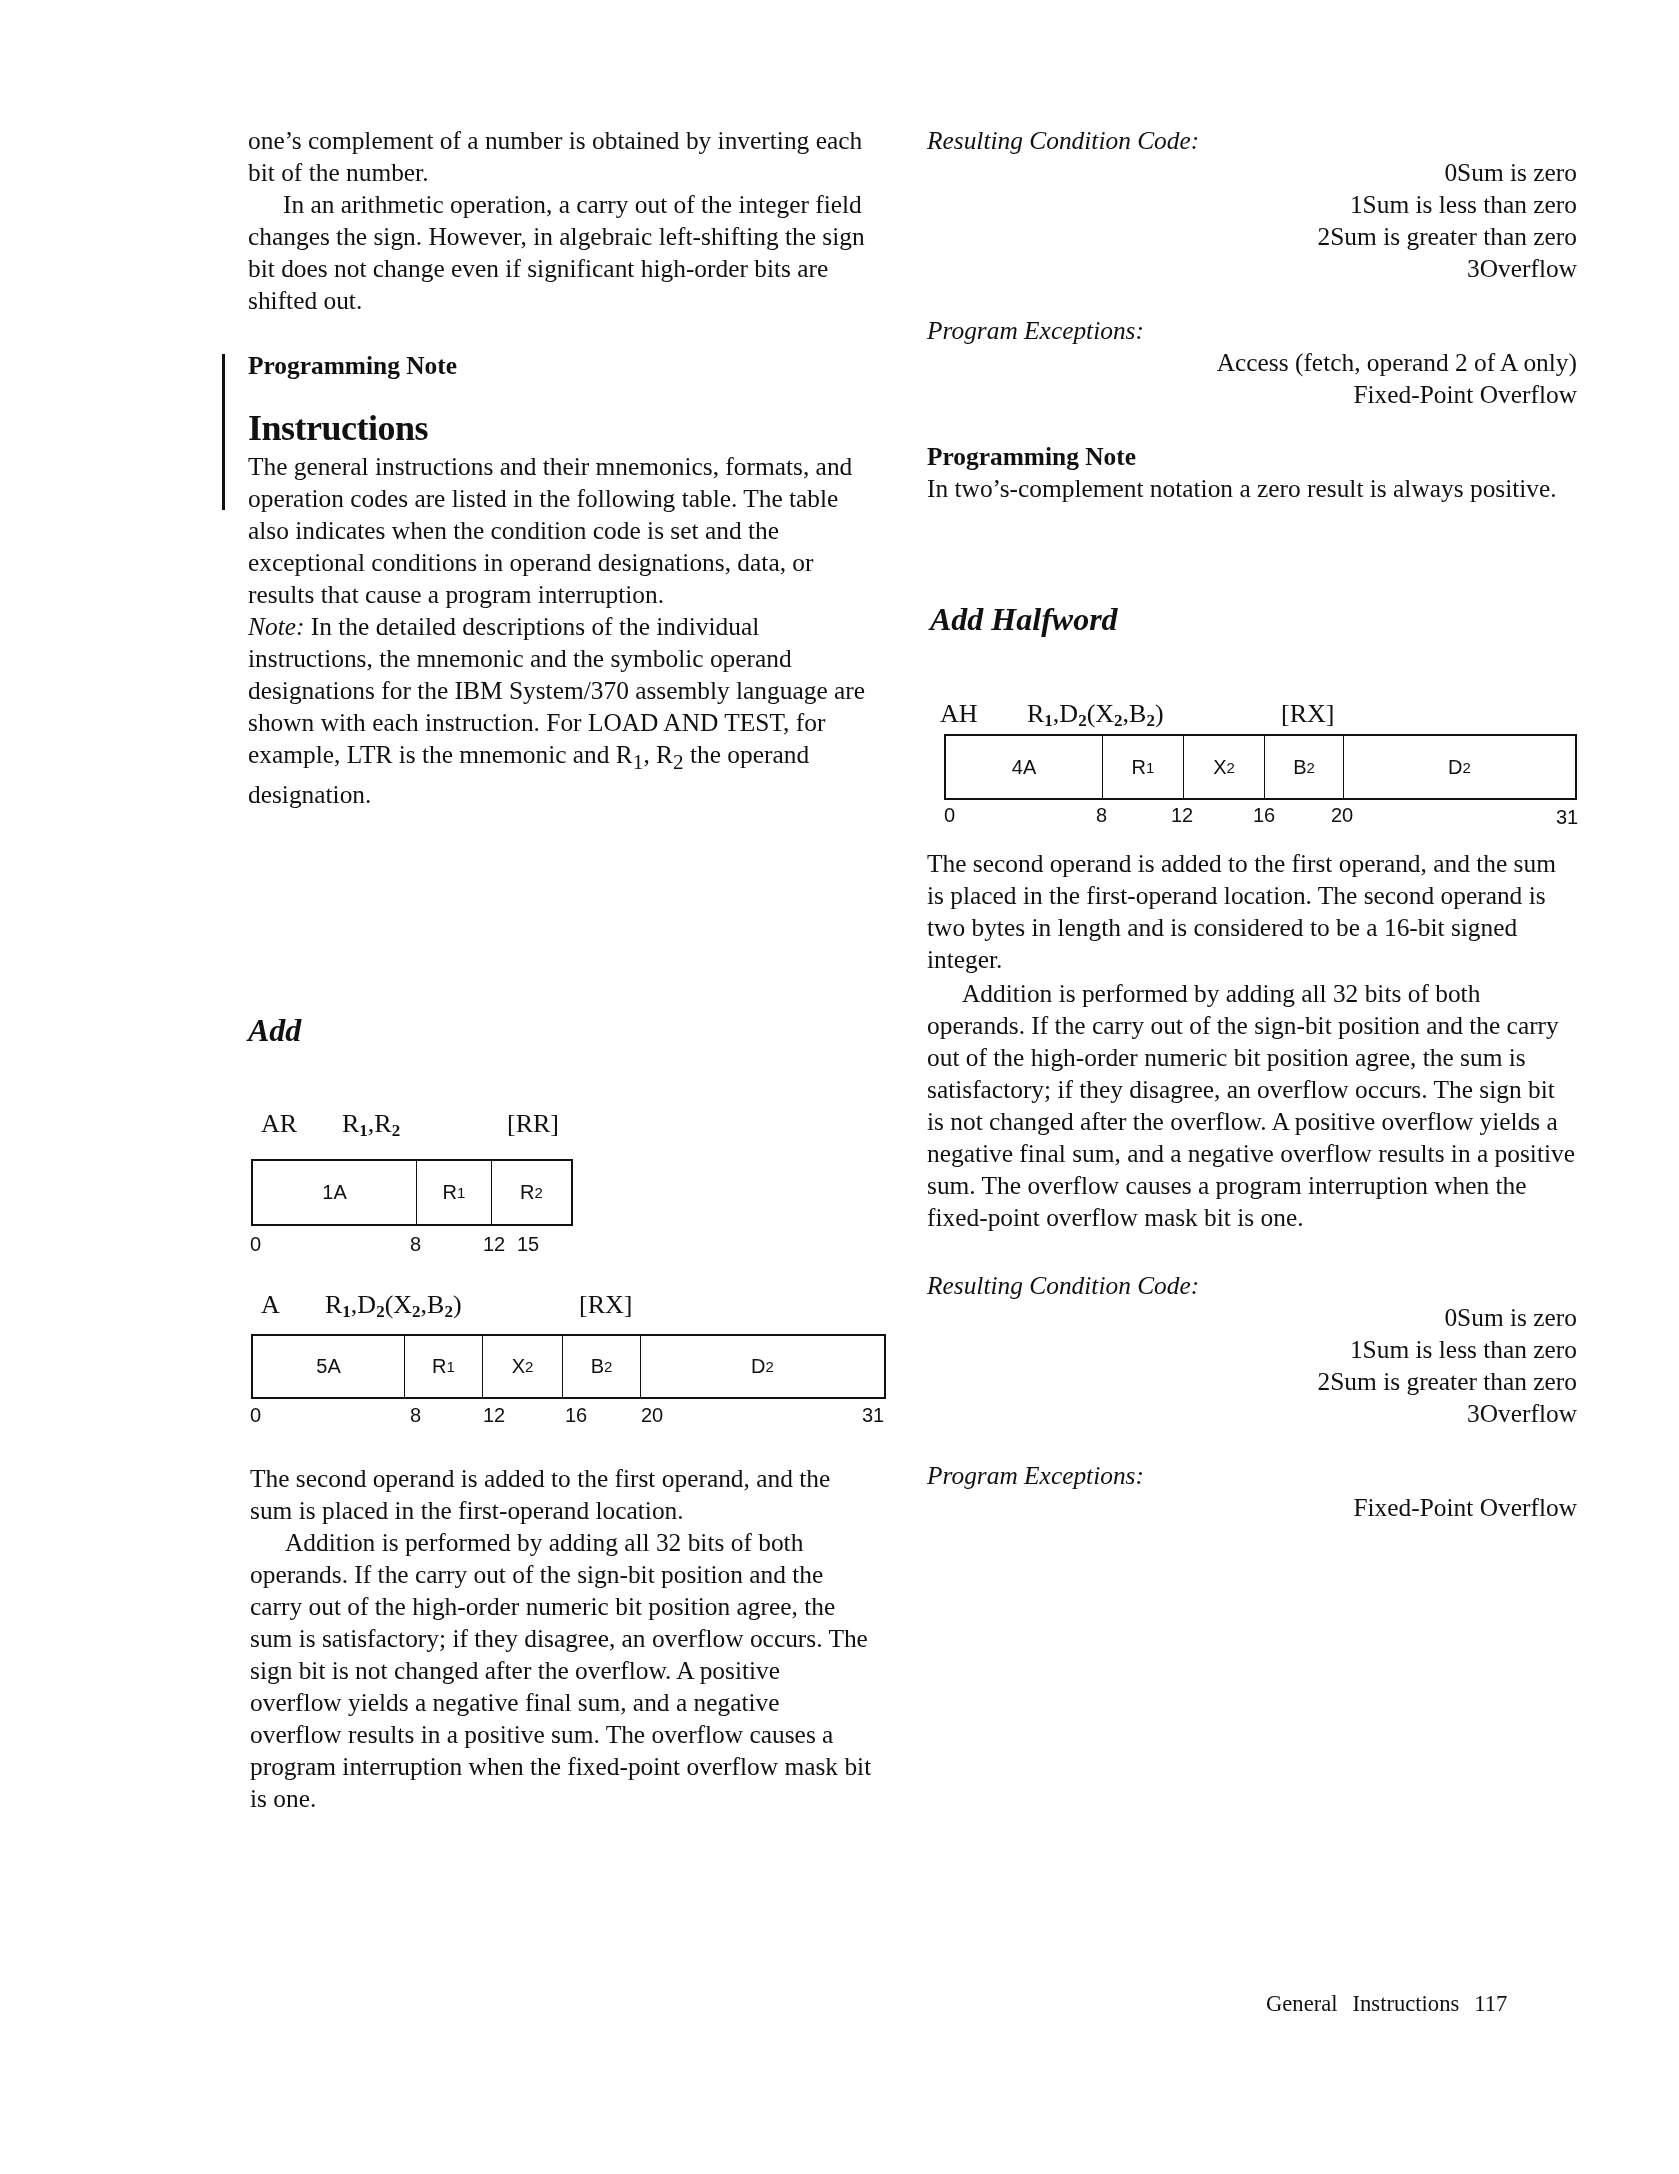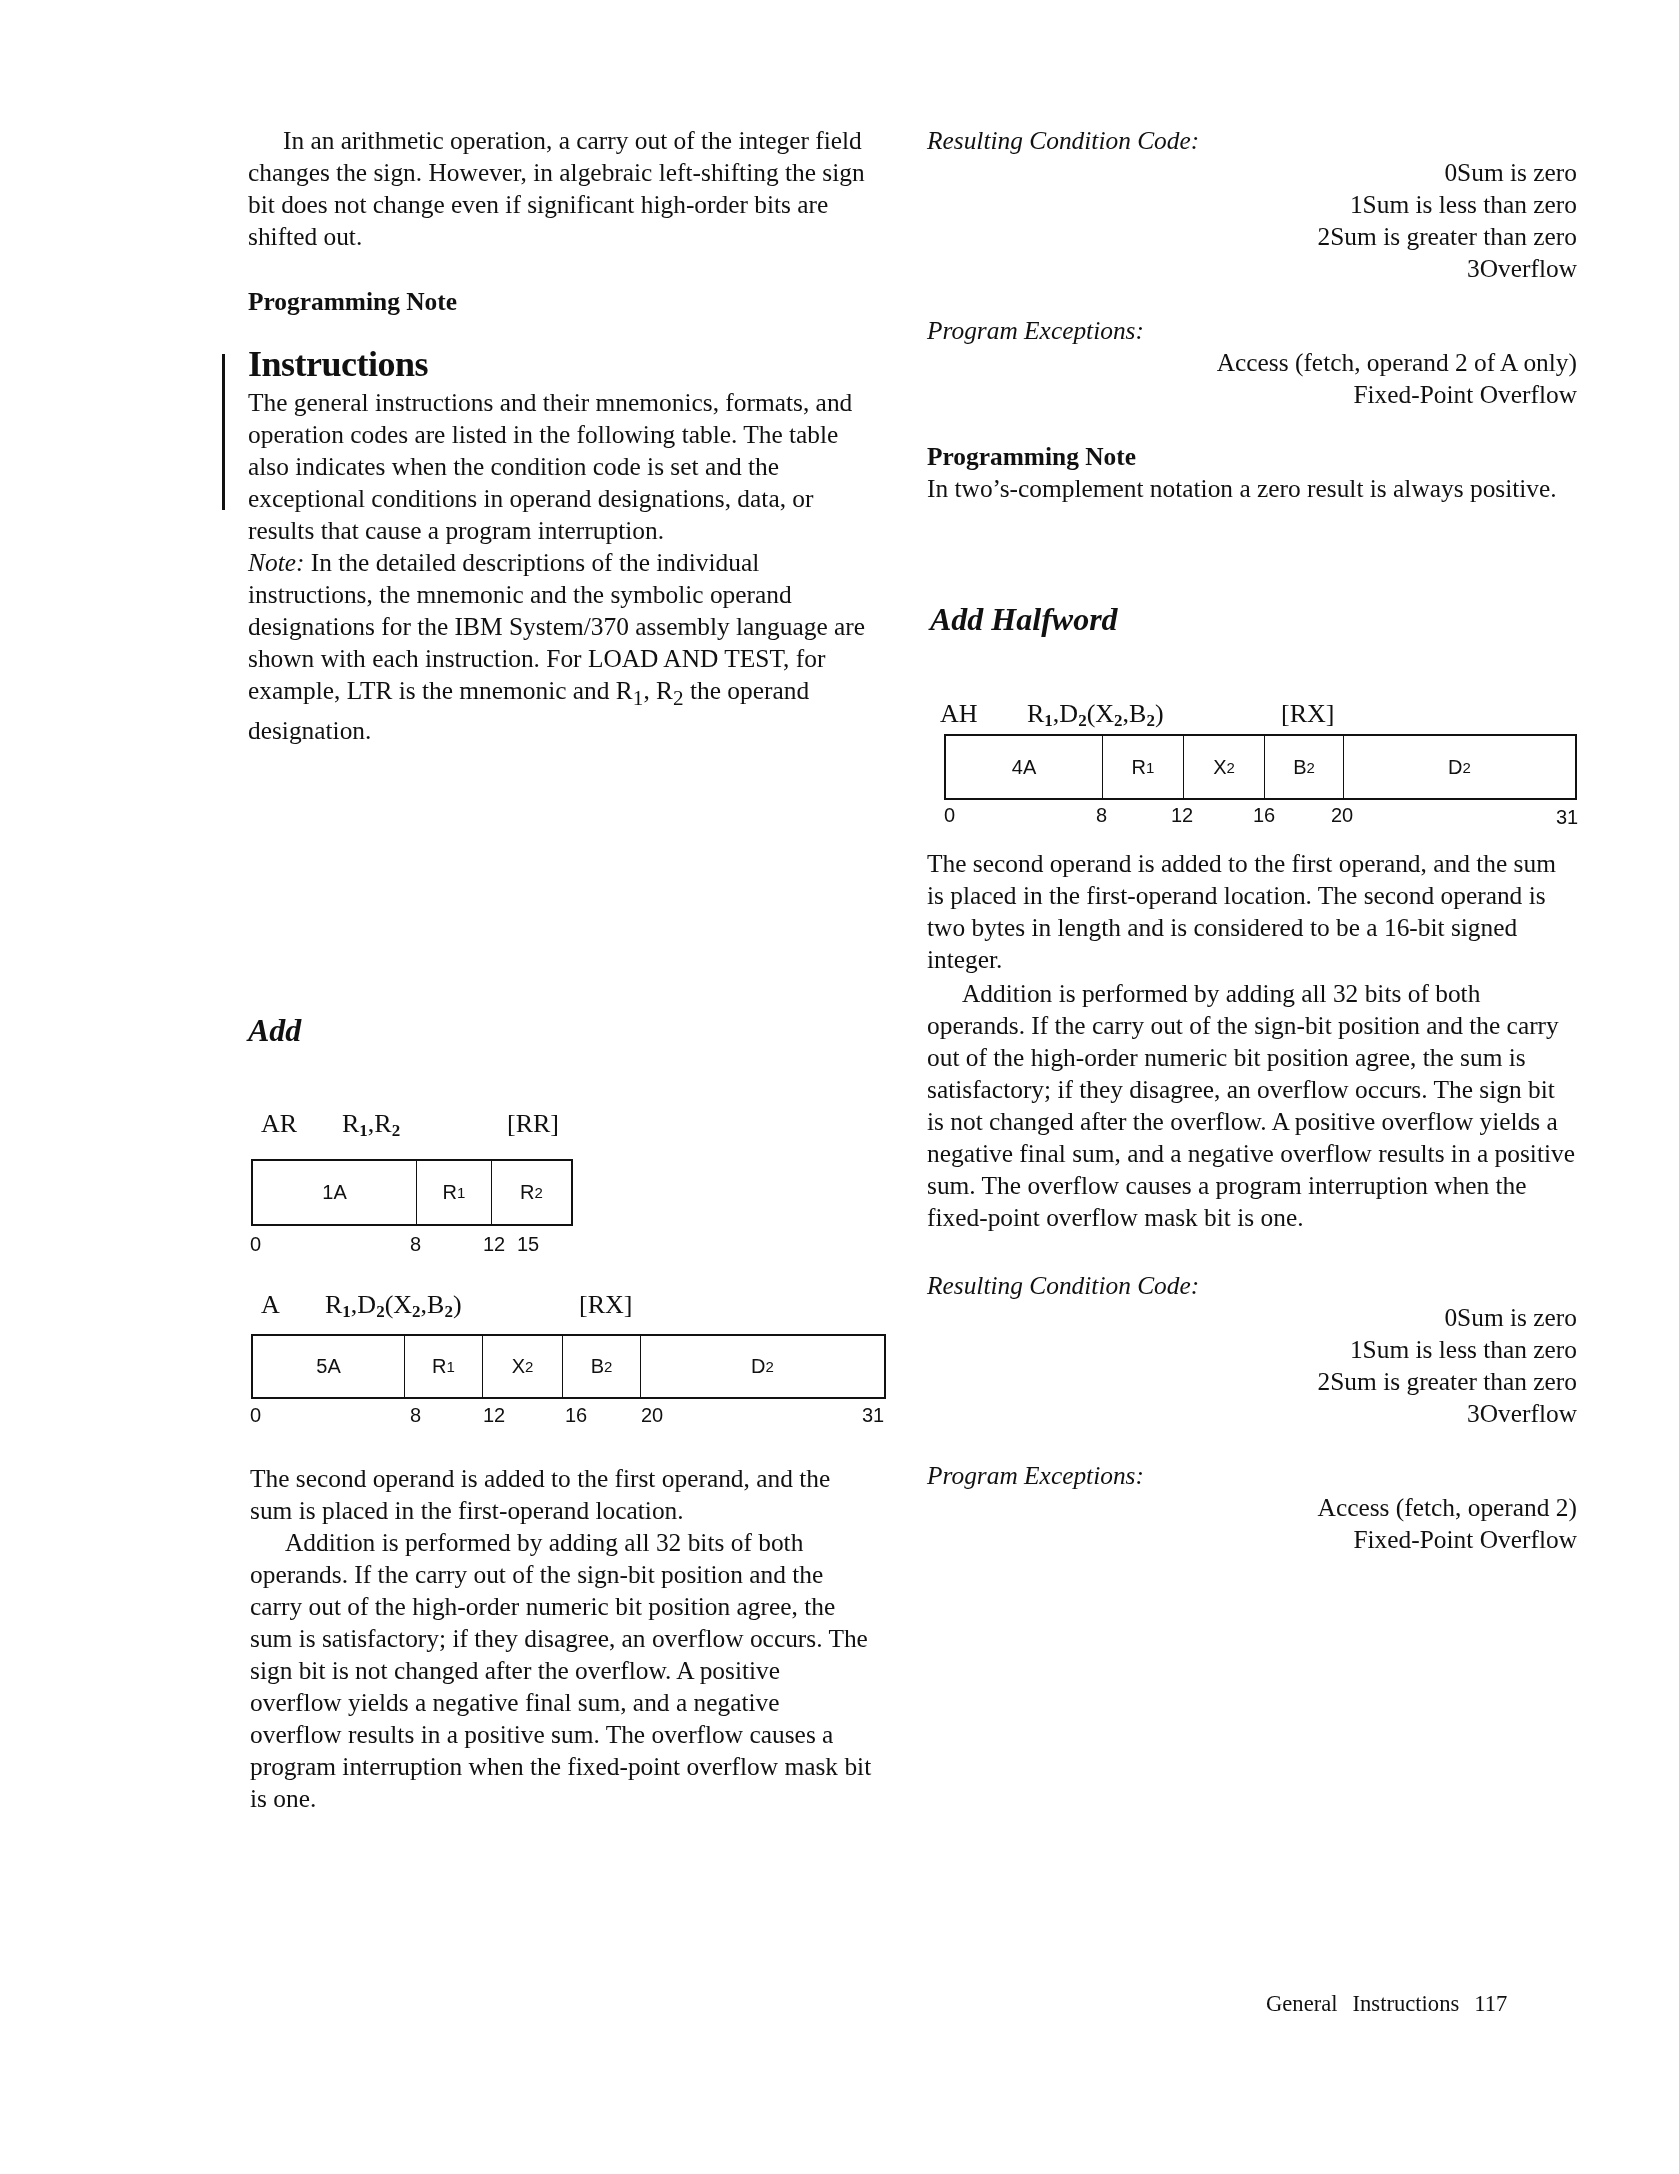--- a/index.html
+++ b/index.html
@@ -35,20 +35,21 @@
   .bit { position: absolute; font-family: "Liberation Sans", "DejaVu Sans", sans-serif; font-size: 20px; line-height: 21px; }
   .footer { position: absolute; top: 1991px; left: 1266px; font-size: 22.6px; word-spacing: 9.4px; }
   .footer span { margin-right: 15px; }
 </style>
 </head>
 <body>
 
 <div class="change-bar"></div>
 
 <div class="col col-left">
+  <p>one’s complement of a number is obtained by inverting each bit of the number.</p>
   <p class="indent">In an arithmetic operation, a carry out of the integer field changes the sign. However, in algebraic left-shifting the sign bit does not change even if significant high-order bits are shifted out.</p>
 
   <div style="height:33px"></div>
   <p class="bold">Programming Note</p>
 
   <div style="height:26px"></div>
   <div class="h-section">Instructions</div>
   <p>The general instructions and their mnemonics, formats, and operation codes are listed in the following table. The table also indicates when the condition code is set and the exceptional conditions in operand designations, data, or results that cause a program interruption.</p>
   <p><span class="bi">Note:</span><span> In the detailed descriptions of the individual instructions, the mnemonic and the symbolic operand designations for the IBM System/370 assembly language are shown with each instruction. For LOAD AND TEST, for example, LTR is the mnemonic and R</span><sub>1</sub><span>, R</span><sub>2</sub><span> the operand designation.</span></p>
 </div>
@@ -175,21 +176,20 @@
   <p class="bi">Resulting Condition Code:</p>
   <ul class="cond-list">
     <li><span class="num">0</span><span>Sum is zero</span></li>
     <li><span class="num">1</span><span>Sum is less than zero</span></li>
     <li><span class="num">2</span><span>Sum is greater than zero</span></li>
     <li><span class="num">3</span><span>Overflow</span></li>
   </ul>
   <div style="height:30px"></div>
   <p class="bi">Program Exceptions:</p>
   <ul class="exc-list">
-    <li>Access (fetch, operand 2)</li>
     <li>Fixed-Point Overflow</li>
   </ul>
 </div>
 
 <div class="footer">
   <span>General Instructions</span><span>117</span>
 </div>
 
 
 </body></html>

